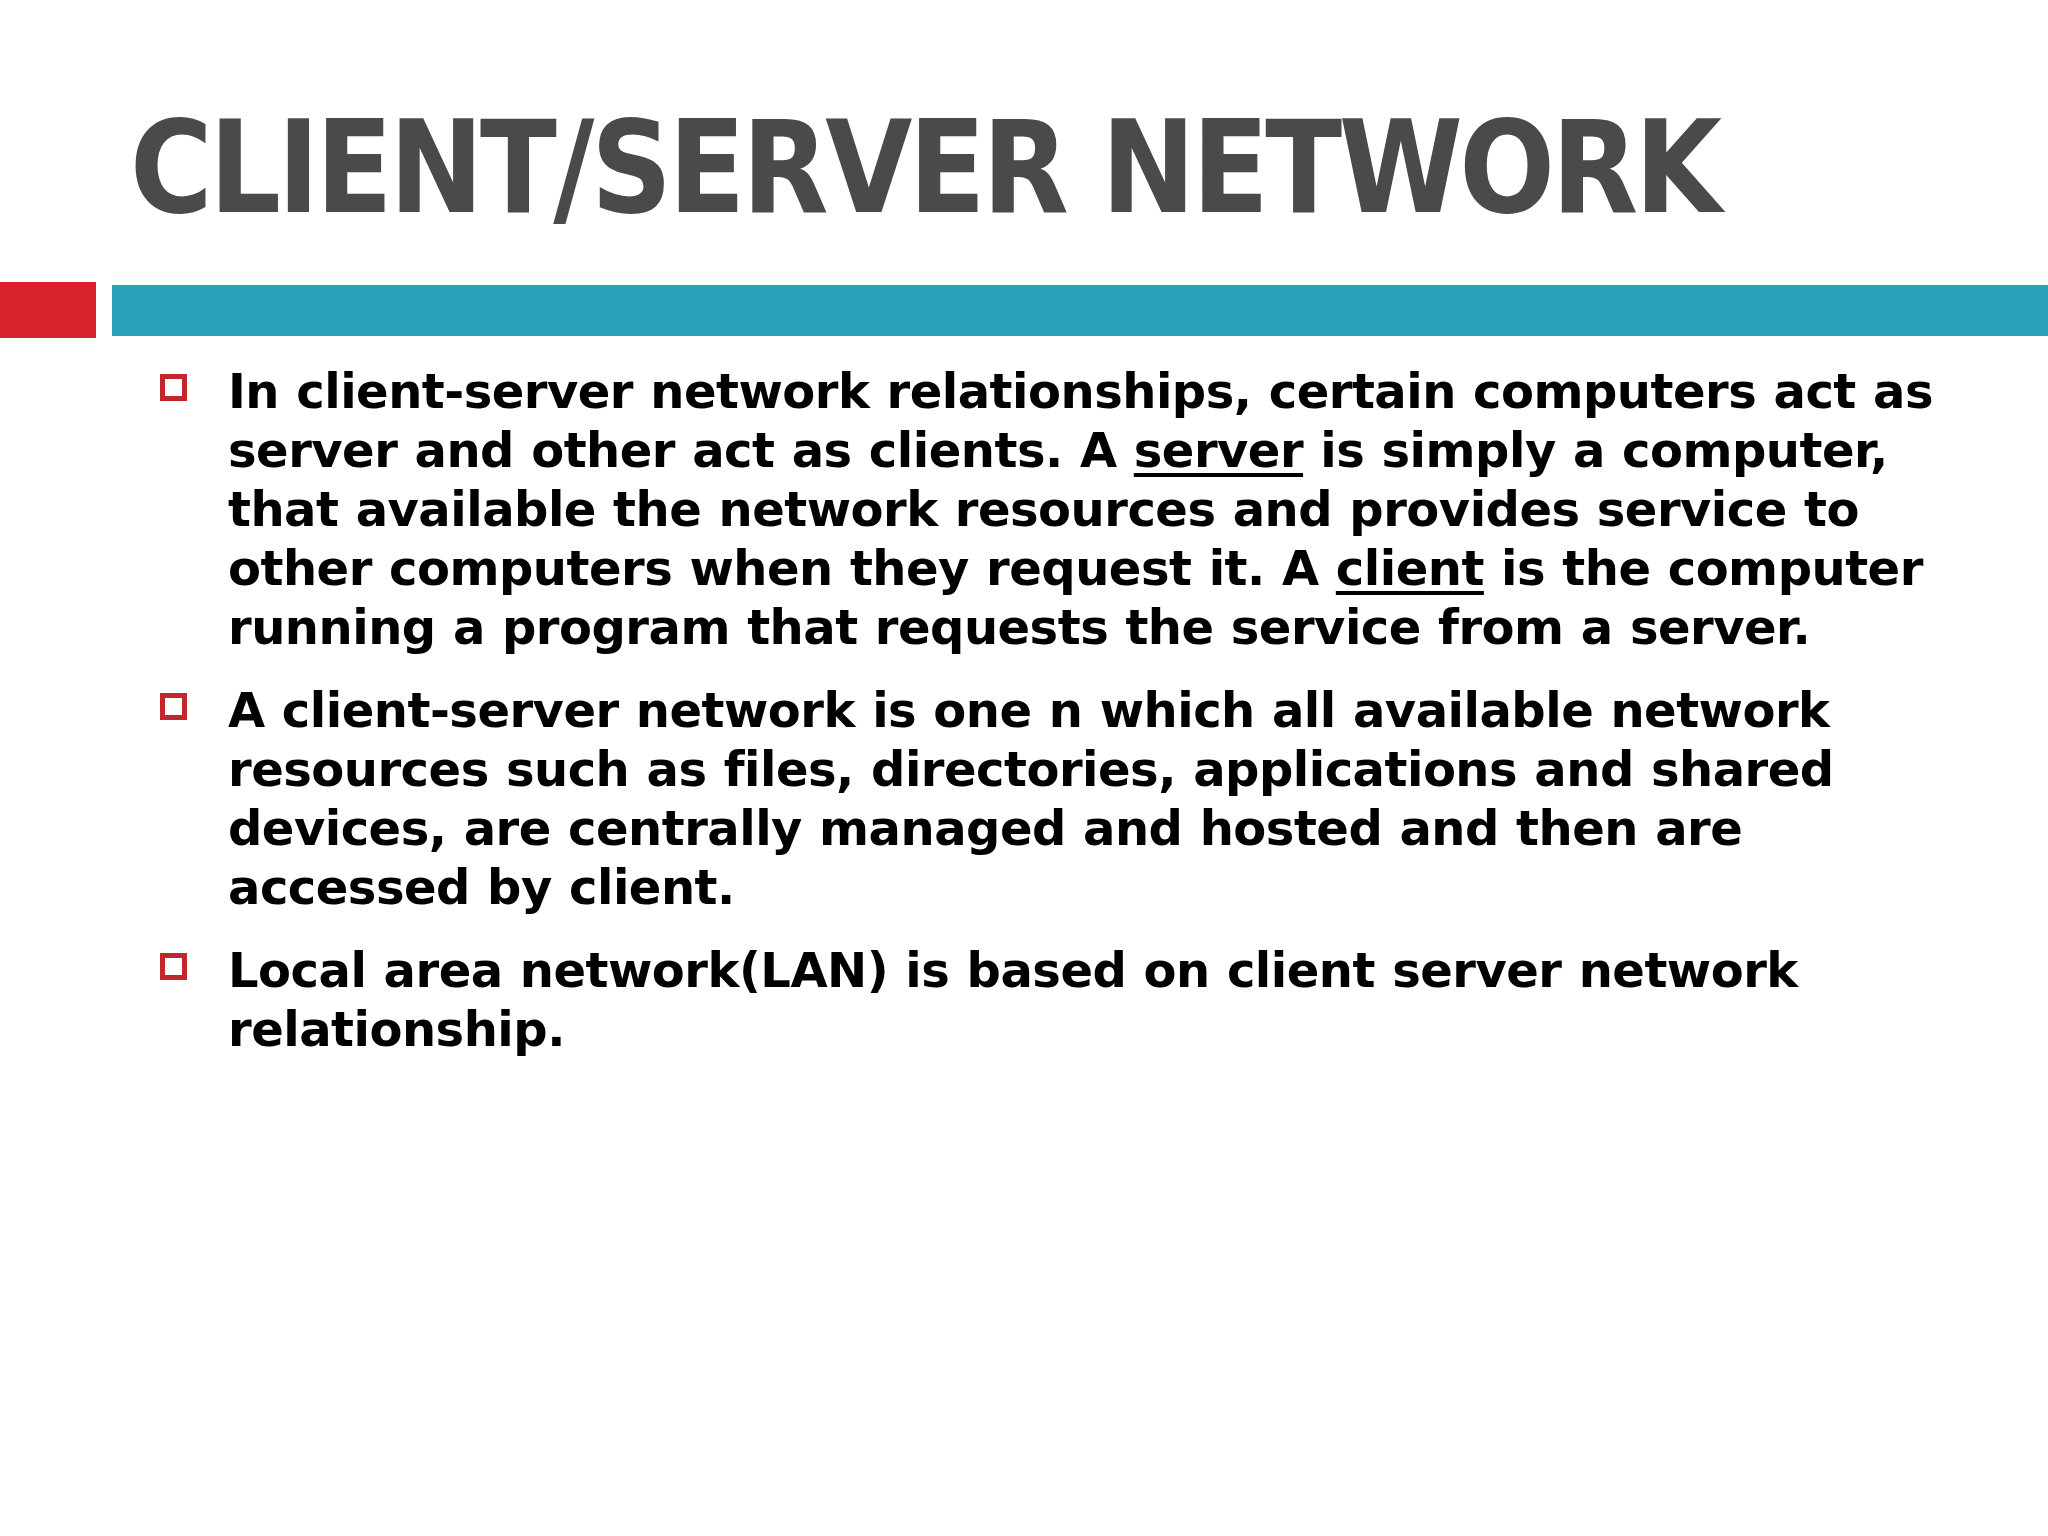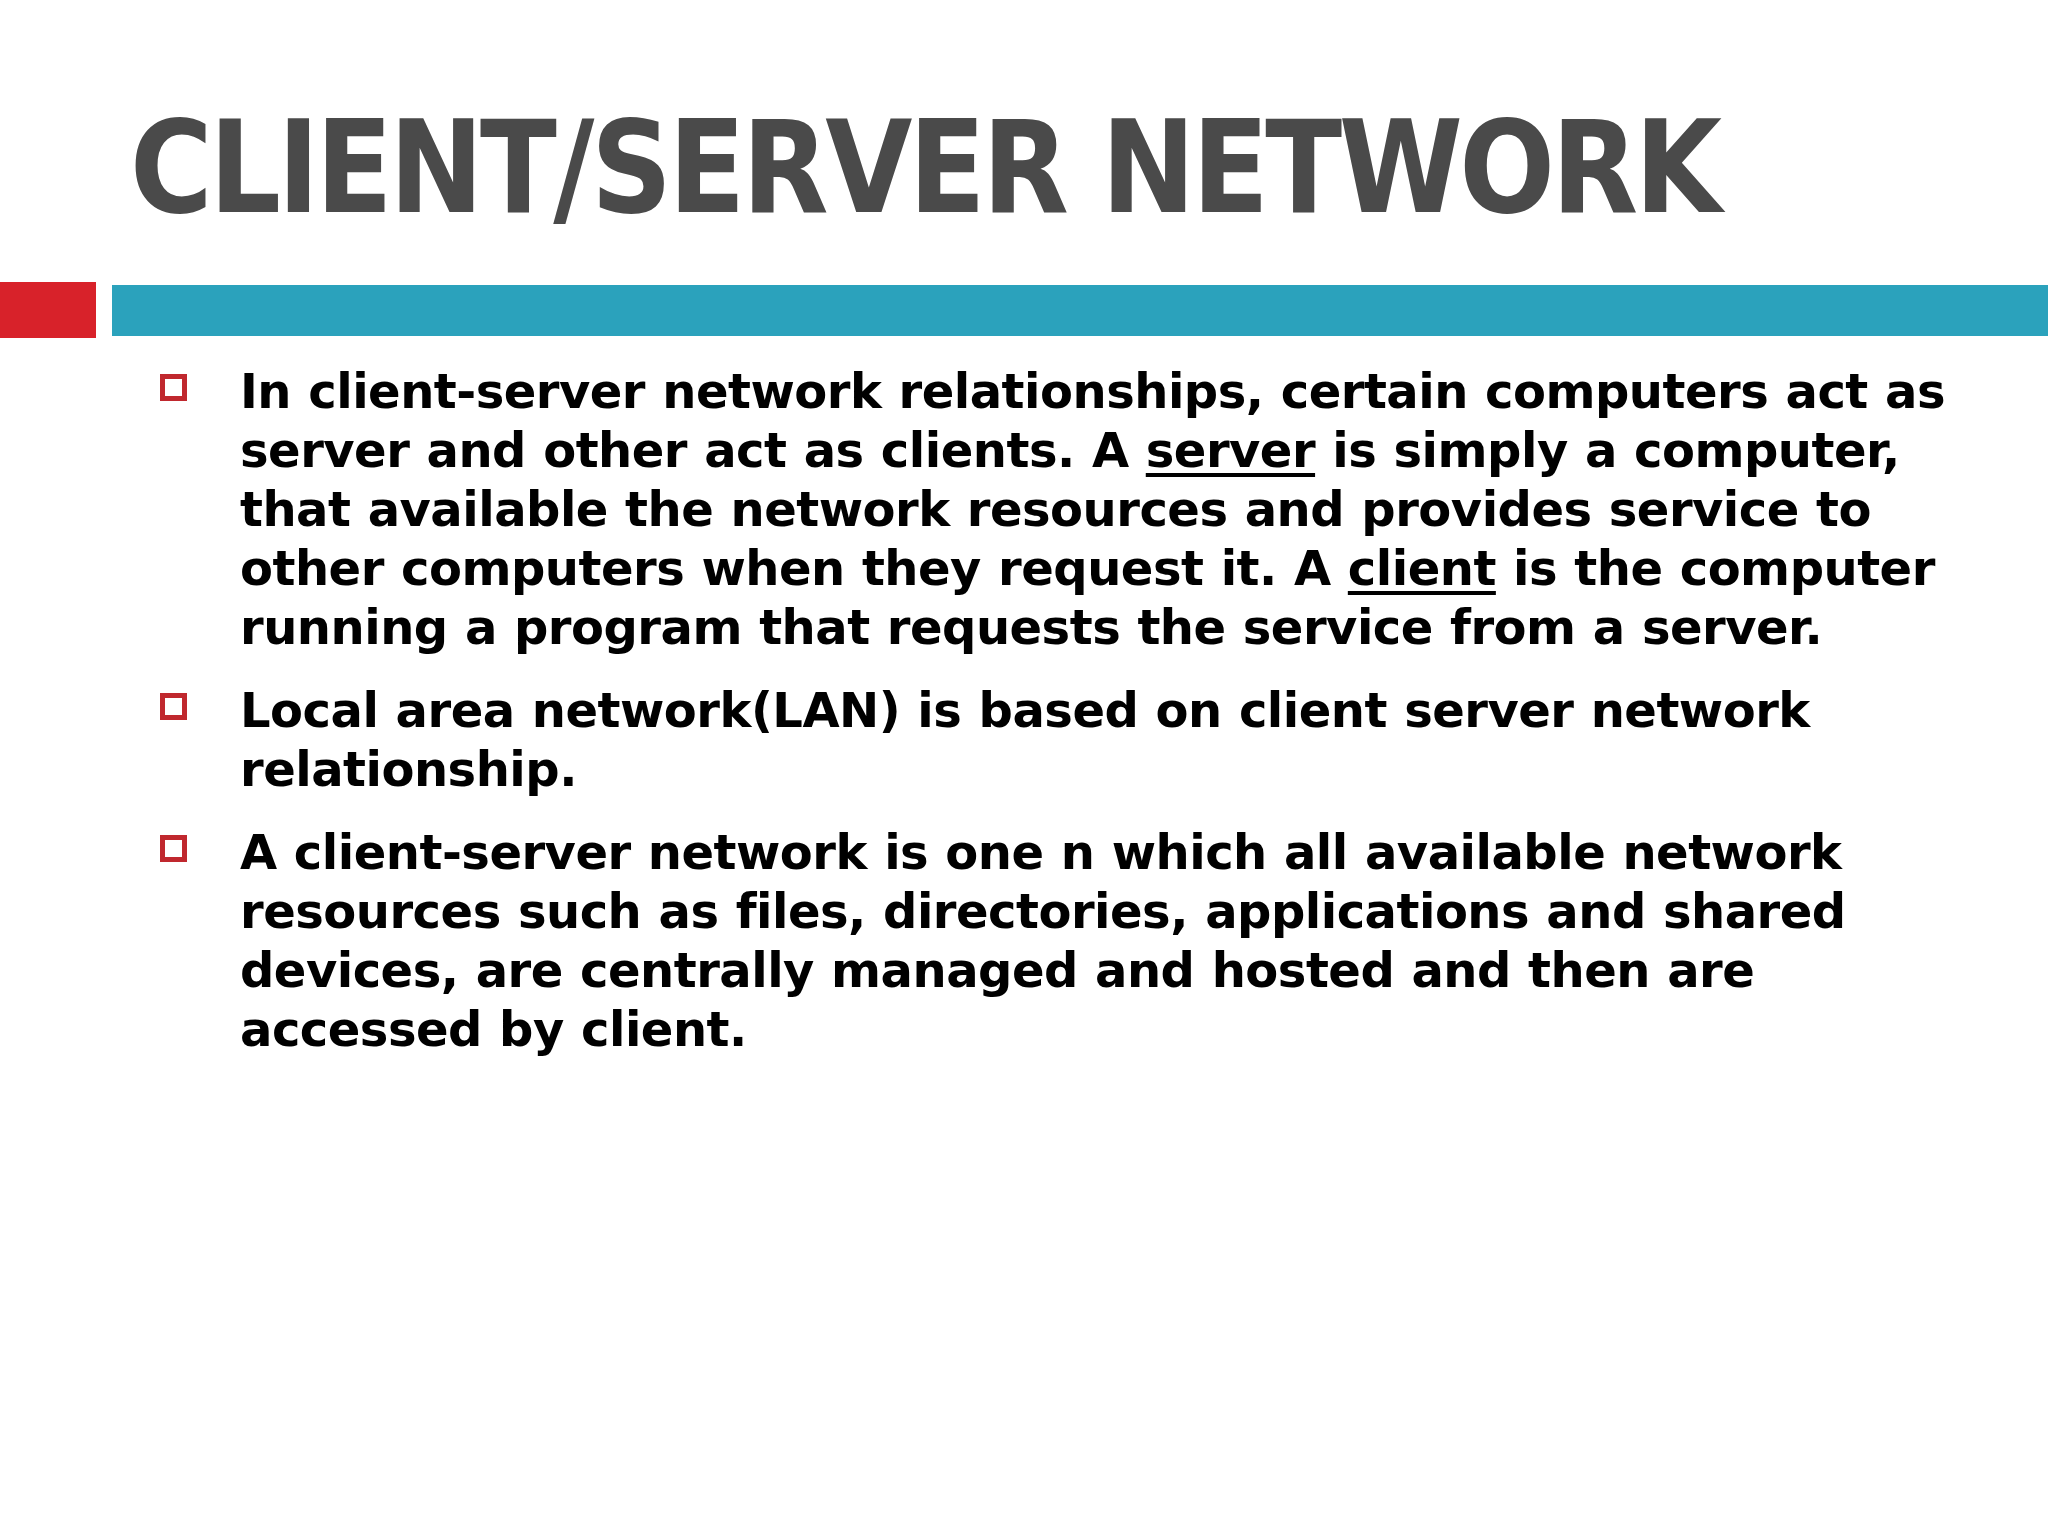--- a/index.html
+++ b/index.html
@@ -51,21 +51,20 @@
   .bullet-list {
     position: absolute;
     left: 160px;
     top: 362px;
     width: 1790px;
   }
   .bullet-item {
     display: flex;
     align-items: flex-start;
     margin-bottom: 24px;
-    gap: 12px;
   }
   .bullet-marker {
     flex: none;
     box-sizing: border-box;
     width: 27px;
     height: 27px;
     margin-top: 12px;
     margin-right: 41px;
     border: 5px solid var(--bullet-red, #c0282e);
     background: transparent;
@@ -95,20 +94,20 @@
   <div class="accent-red-block"></div>
   <div class="accent-teal-bar"></div>
 
   <div class="bullet-list">
       <div class="bullet-item">
         <span class="bullet-marker"></span>
         <p class="bullet-text"><span class="seg">In client-server network relationships, certain computers act as server and other act as clients. A </span><span class="seg underline">server</span><span class="seg"> is simply a computer, that available the network resources and provides service to other computers when they request it. A </span><span class="seg underline">client</span><span class="seg"> is the computer running a program that requests the service from a server.</span></p>
       </div>
       <div class="bullet-item">
         <span class="bullet-marker"></span>
-        <p class="bullet-text"><span class="seg">Local area network(LAN) is based on client server network relationship.</span></p>
+        <p class="bullet-text"><span class="seg">A client-server network is one n which all available network resources such as files, directories, applications and shared devices, are centrally managed and hosted and then are accessed by client.</span></p>
       </div>
       <div class="bullet-item">
         <span class="bullet-marker"></span>
-        <p class="bullet-text"><span class="seg">A client-server network is one n which all available network resources such as files, directories, applications and shared devices, are centrally managed and hosted and then are accessed by client.</span></p>
+        <p class="bullet-text"><span class="seg">Local area network(LAN) is based on client server network relationship.</span></p>
       </div>
     </div>
 </div>
 
 </body></html>

